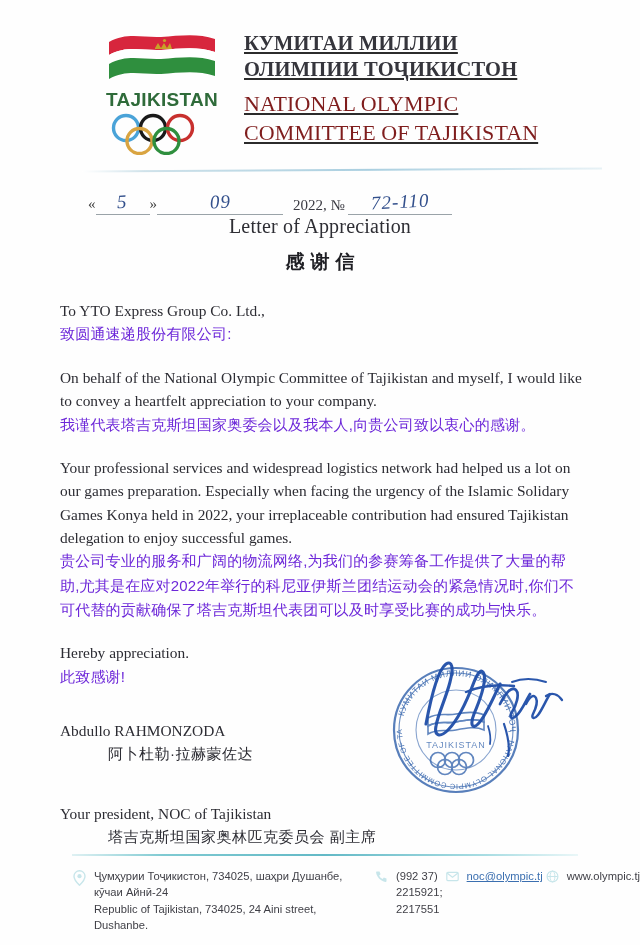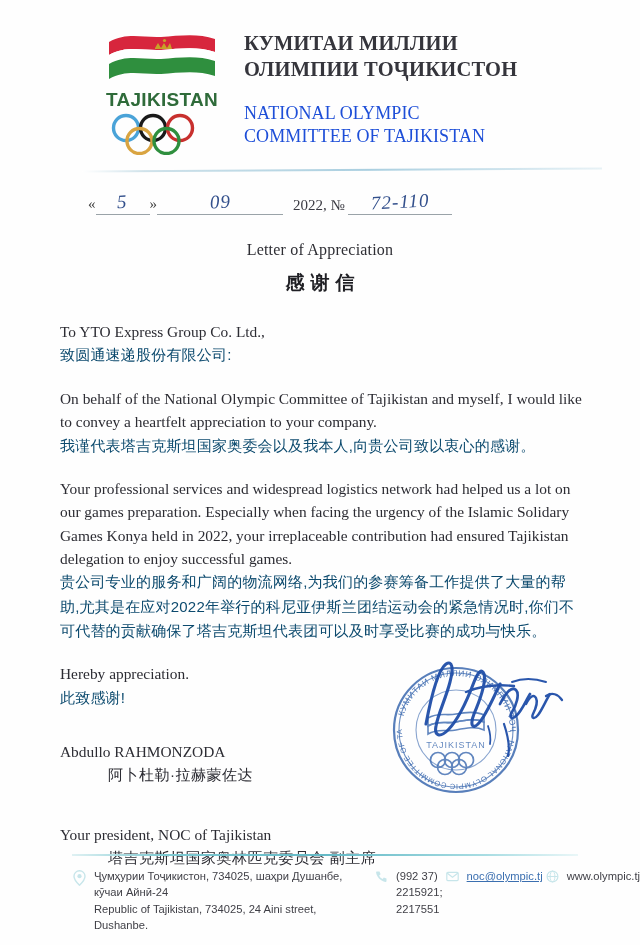--- a/index.html
+++ b/index.html
@@ -42,37 +42,38 @@
     letter-spacing: 0.3px;
     color: #2f6b3a;
     margin-top: 2px;
     line-height: 1;
   }
   .rings-svg { display: block; margin: 4px auto 0 auto; }
 
   .org-names {
     padding-left: 16px;
     padding-top: 6px;
+    text-decoration: underline;
   }
   .org-native {
     font-family: "Liberation Serif", serif;
     font-weight: bold;
     font-size: 20.5px;
     line-height: 1.27;
     letter-spacing: 0.2px;
     color: #35353c;
     white-space: pre-line;
   }
   .org-english {
     font-family: "Liberation Serif", serif;
-    font-size: 18px;
+    font-size: 22px;
     line-height: 1.3;
     letter-spacing: 0.1px;
-    color: #1d4ed8;
-    margin-top: 20px;
+    color: #7f1d1d;
+    margin-top: 8px;
     white-space: pre-line;
   }
 
   .header-rule {
     margin: 14px 38px 0 82px;
     height: 2px;
     background: linear-gradient(to right, #ffffff 0%, #cfe2ea 12%, #aacfe0 55%, #e8f2f6 100%);
     transform: rotate(-0.35deg);
   }
 
@@ -101,23 +102,22 @@
     color: #33508c;
     letter-spacing: 1px;
     transform: rotate(-3deg);
     display: inline-block;
   }
   .year-label { padding: 0 3px 1px 10px; font-size: 15px; }
 
   
   .title-en {
     text-align: center;
-    font-size: 16px;
+    font-size: 20px;
     color: #2e2e34;
-    margin-top: 26px;
     letter-spacing: 0.2px;
   }
   .title-cn {
     text-align: center;
     font-weight: bold;
     font-size: 19px;
     letter-spacing: 6px;
     color: #1f1f24;
     margin-top: 11px;
     padding-left: 6px;
@@ -132,21 +132,21 @@
   .line-en {
     font-family: "Liberation Serif", serif;
     font-size: 15.4px;
     line-height: 1.52;
     color: #2c2c33;
   }
   .line-cn {
     font-family: "Liberation Sans", sans-serif;
     font-size: 15px;
     line-height: 1.62;
-    color: #0c4a6e;
+    color: #6d28d9;
     letter-spacing: 0.2px;
   }
   .para.tight { margin-bottom: 14px; }
 
   .sign-block { margin-top: 30px; }
   .sign-name-en {
     font-size: 15.4px;
     color: #2c2c33;
     line-height: 1.5;
   }

